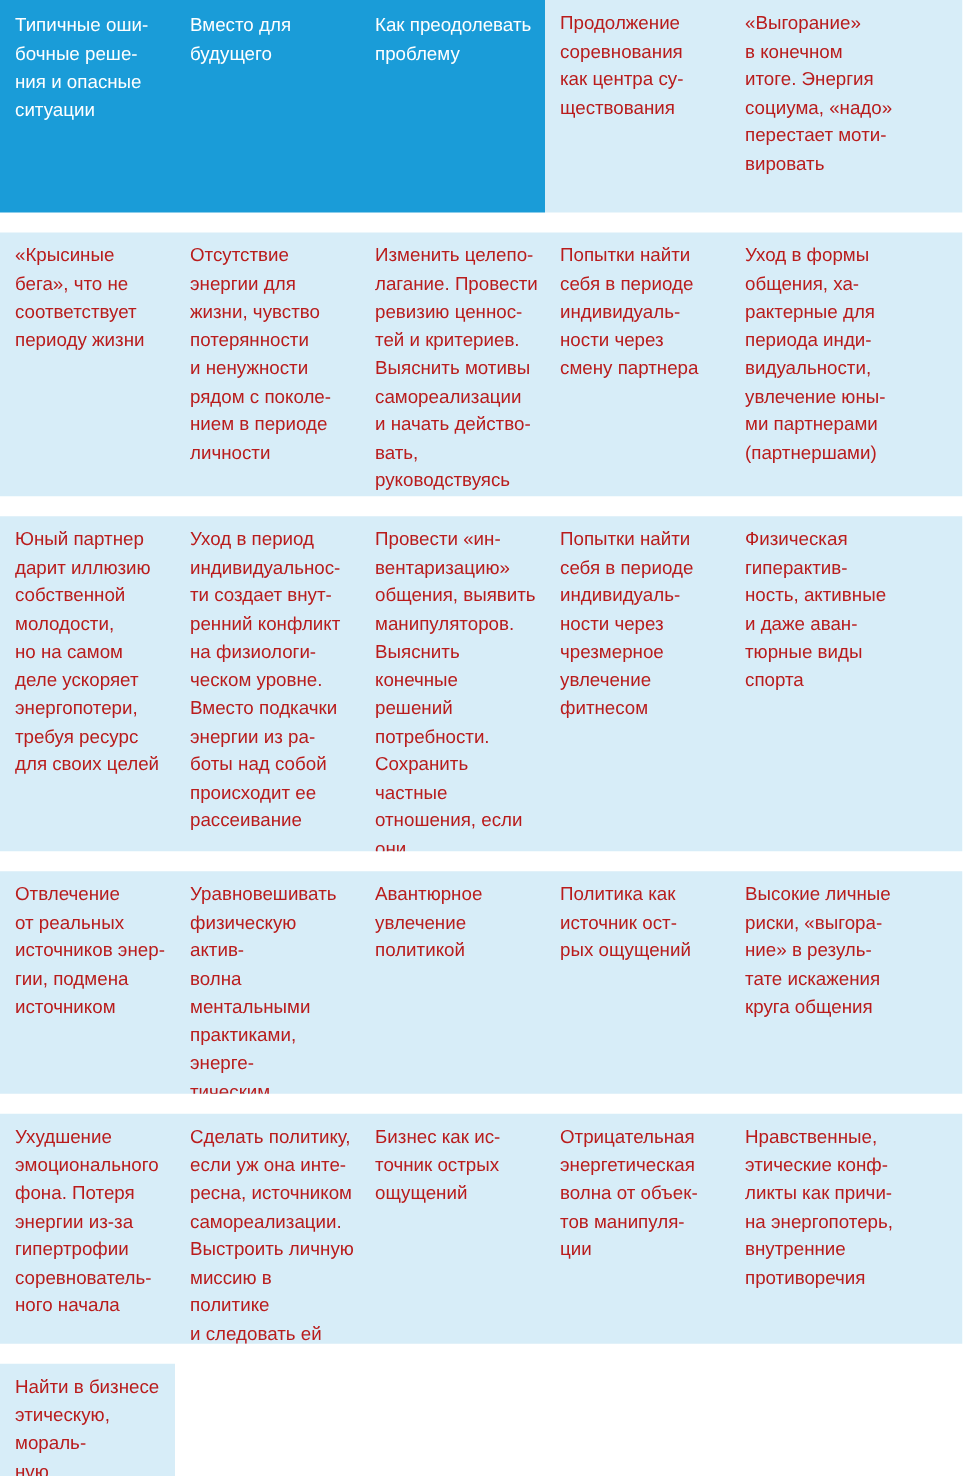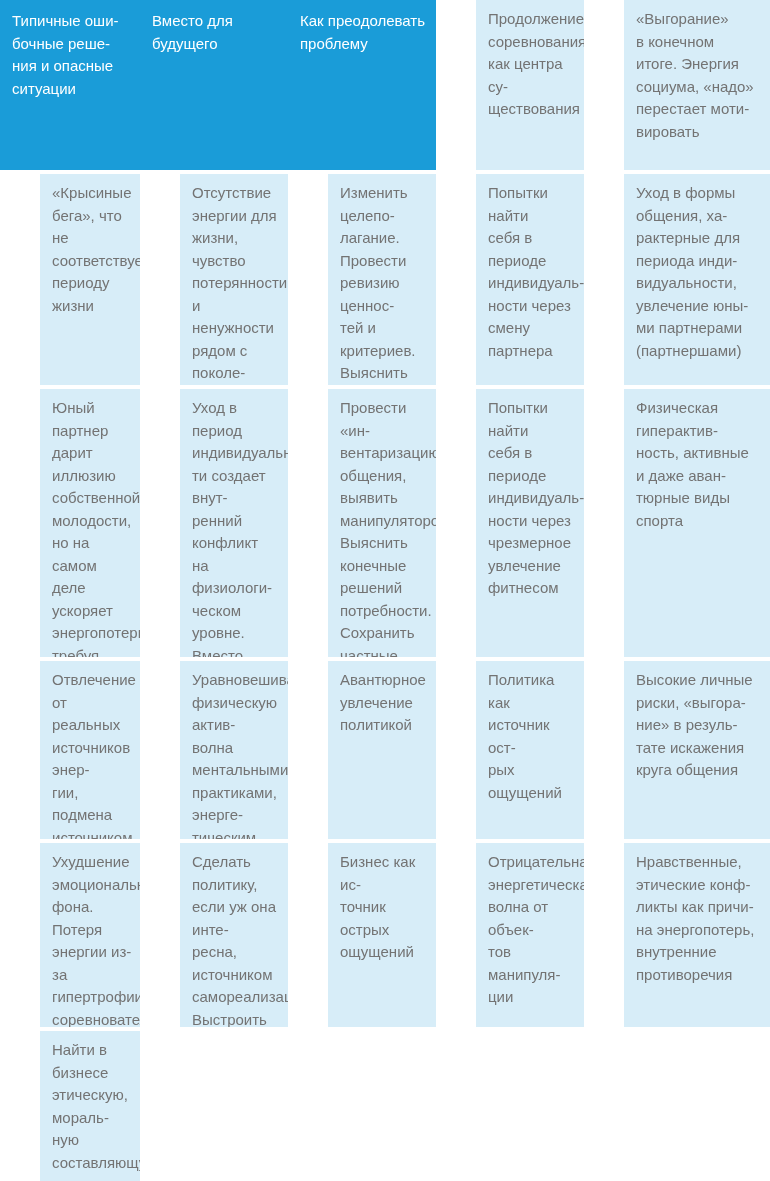--- a/index.html
+++ b/index.html
@@ -10,41 +10,40 @@
   .page {
     width: 770px;
     height: 1181px;
     background: #ffffff;
     overflow: hidden;
   }
   .table {
     display: grid;
     grid-template-columns: 140px 148px 148px 148px 186px;
     grid-template-rows: 170px 211px 268px 178px 184px 150px;
-    row-gap: 4px;
+    row-gap: 16px;
     width: 770px;
     height: 1181px;
     background: #ffffff;
   }
   .cell {
     white-space: pre-line;
     font-size: 15px;
     line-height: 22.5px;
     padding: 8px 4px 0 12px;
     overflow: hidden;
   }
   .cell.header {
     background: #1a9cd8;
     color: #ffffff;
     padding-top: 10px;
   }
   .cell.body {
     background: #d7edf8;
-    color: #737373;
-    margin-left: 40px;
+    color: #b91c1c;
   }
 </style>
 </head>
 <body>
 
 <div class="page">
   <div class="table">
 
     <div class="cell header">Типичные оши-
 бочные реше-

